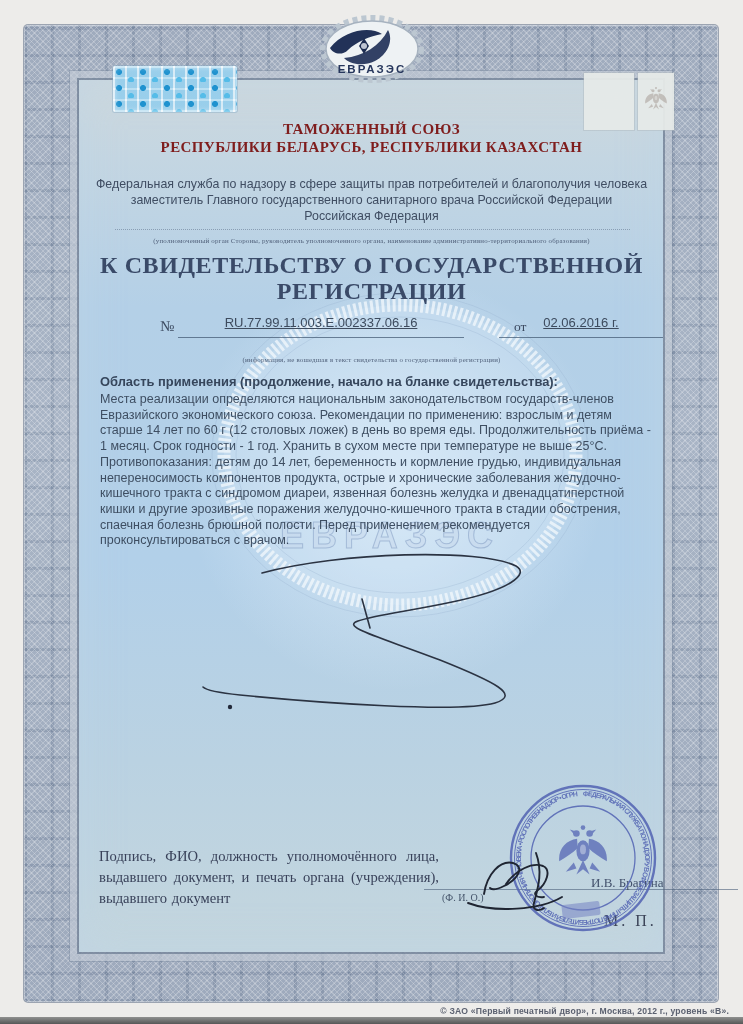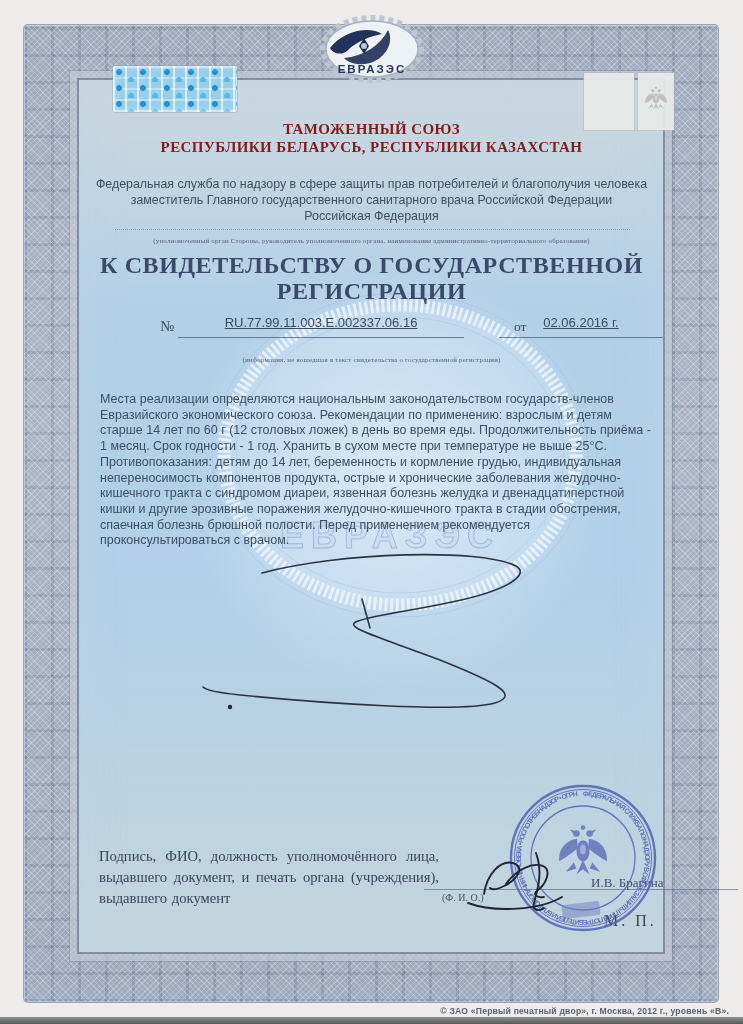--- a/index.html
+++ b/index.html
@@ -152,20 +152,21 @@
   <div class="abs ctr title-block">
     <div class="t2">К СВИДЕТЕЛЬСТВУ О ГОСУДАРСТВЕННОЙ РЕГИСТРАЦИИ</div>
   </div>
 
   <div class="abs no-label">№</div>
   <div class="abs field field-number">RU.77.99.11.003.E.002337.06.16</div>
   <div class="abs from-label">от</div>
   <div class="abs field field-date">02.06.2016 г.</div>
   <div class="abs ctr note-tiny" style="top:356px">(информация, не вошедшая в текст свидетельства о государственной регистрации)</div>
 
+  <div class="abs scope-head">Область применения (продолжение, начало на бланке свидетельства):</div>
   <div class="abs scope-text">Места реализации определяются национальным законодательством государств-членов Евразийского экономического союза. Рекомендации по применению: взрослым и детям старше 14 лет по 60 г (12 столовых ложек) в день во время еды. Продолжительность приёма - 1 месяц. Срок годности - 1 год. Хранить в сухом месте при температуре не выше 25°С. Противопоказания: детям до 14 лет, беременность и кормление грудью, индивидуальная непереносимость компонентов продукта, острые и хронические заболевания желудочно-кишечного тракта с синдромом диареи, язвенная болезнь желудка и двенадцатиперстной кишки и другие эрозивные поражения желудочно-кишечного тракта в стадии обострения, спаечная болезнь брюшной полости. Перед применением рекомендуется проконсультироваться с врачом.</div>
 
   <div class="abs sig-caption">Подпись, ФИО, должность уполномочённого лица, выдавшего документ, и печать органа (учреждения), выдавшего документ</div>
   <div class="abs fio-line"></div>
   <div class="abs fio-note">(Ф. И. О.)</div>
   <div class="abs official-name">И.В. Брагина</div>
   <div class="abs mp">М. П.</div>
 
   <svg class="abs" width="190" height="190" style="left:488px;top:763px;opacity:.88">
     <defs>

